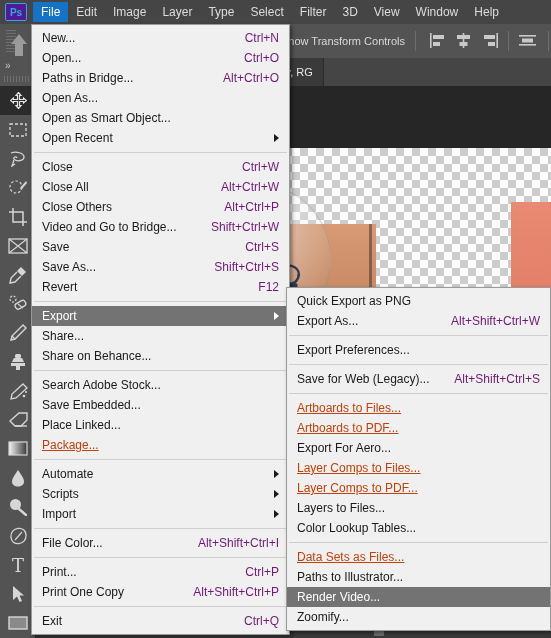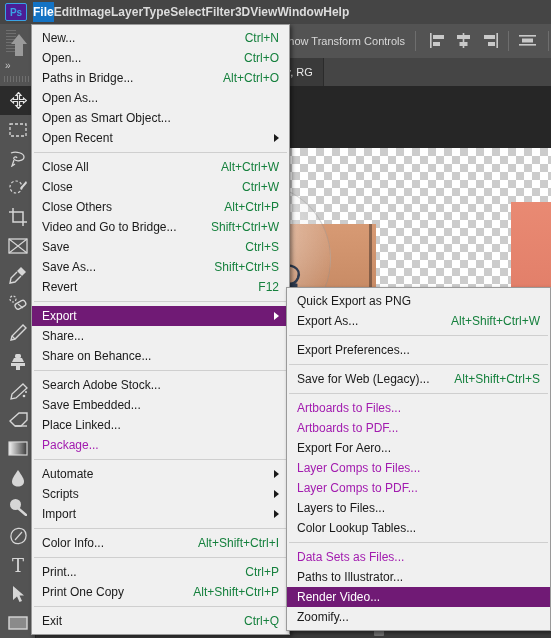--- a/index.html
+++ b/index.html
@@ -115,21 +115,21 @@
     background: #454545;
     display: flex; align-items: center;
     font-size: 12px; color: #dcdcdc;
   }
   .ps-logo {
     width: 22px; height: 18px; margin: 0 6px 0 5px;
     background: #4c1d95; border: 1px solid #3aa3e3; border-radius: 2px;
     color: #3aa3e3; font: bold 10px "Liberation Sans", sans-serif;
     display:flex; align-items:center; justify-content:center;
   }
-  .menu-item { padding: 3px 0; white-space: nowrap; font-weight: bold; }
+  .menu-item { padding: 3px 8px; white-space: nowrap; }
   .menu-item.open { background: #1473c4; color: #ffffff; }
 
   
   .optionsbar {
     position: absolute; left: 36px; top: 24px; right: 0; height: 34px;
     background: #535353;
     display: flex; align-items: center;
     font-size: 11px; color: #d8d8d8;
   }
   .opt-check-label { margin-left: 6px; white-space: nowrap; }
@@ -179,23 +179,23 @@
     padding: 3px 0;
   }
   #file-menu { left: 31px; top: 24px; width: 259px; }
   #export-menu { left: 286px; top: 287px; width: 265px; }
 
   .mi {
     position: relative; display:flex; align-items:center;
     height: 20px; padding: 0 10px 0 10px; white-space: nowrap;
   }
   .mi .label { flex: 0 0 auto; }
-  .mi .accel { margin-left: auto; padding-left: 24px; color:#15803d; }
-  .mi.disabled .label, .mi.disabled .accel { color:#a21caf; }
-  .mi.highlight { background:#701a75; }
+  .mi .accel { margin-left: auto; padding-left: 24px; color:#701a75; }
+  .mi.disabled .label, .mi.disabled .accel { color:#c2410c;text-decoration:underline; }
+  .mi.highlight { background:#737373; }
   .mi.highlight .label, .mi.highlight .accel { color:#ffffff; }
   .mi .arrow {
     margin-left:auto; width:0;height:0;
     border-top:4px solid transparent; border-bottom:4px solid transparent;
     border-left:5px solid #1a1a1a;
   }
   .mi.highlight .arrow { border-left-color:#ffffff; }
   .sep { height:1px; background:#cfcfcf; margin: 4px 2px; }
 </style>
 </head>
@@ -512,26 +512,26 @@
       </div>
       <div class="mi">
         <span class="label">Open as Smart Object...</span>
       </div>
       <div class="mi">
         <span class="label">Open Recent</span>
         <span class="arrow"></span>
       </div>
       <div class="sep"></div>
       <div class="mi">
+        <span class="label">Close</span>
+        <span class="accel">Ctrl+W</span>
+      </div>
+      <div class="mi">
         <span class="label">Close All</span>
         <span class="accel">Alt+Ctrl+W</span>
-      </div>
-      <div class="mi">
-        <span class="label">Close</span>
-        <span class="accel">Ctrl+W</span>
       </div>
       <div class="mi">
         <span class="label">Close Others</span>
         <span class="accel">Alt+Ctrl+P</span>
       </div>
       <div class="mi">
         <span class="label">Video and Go to Bridge...</span>
         <span class="accel">Shift+Ctrl+W</span>
       </div>
       <div class="mi">
@@ -578,21 +578,21 @@
       <div class="mi">
         <span class="label">Scripts</span>
         <span class="arrow"></span>
       </div>
       <div class="mi">
         <span class="label">Import</span>
         <span class="arrow"></span>
       </div>
       <div class="sep"></div>
       <div class="mi">
-        <span class="label">Color Info...</span>
+        <span class="label">File Color...</span>
         <span class="accel">Alt+Shift+Ctrl+I</span>
       </div>
       <div class="sep"></div>
       <div class="mi">
         <span class="label">Print...</span>
         <span class="accel">Ctrl+P</span>
       </div>
       <div class="mi">
         <span class="label">Print One Copy</span>
         <span class="accel">Alt+Shift+Ctrl+P</span>

